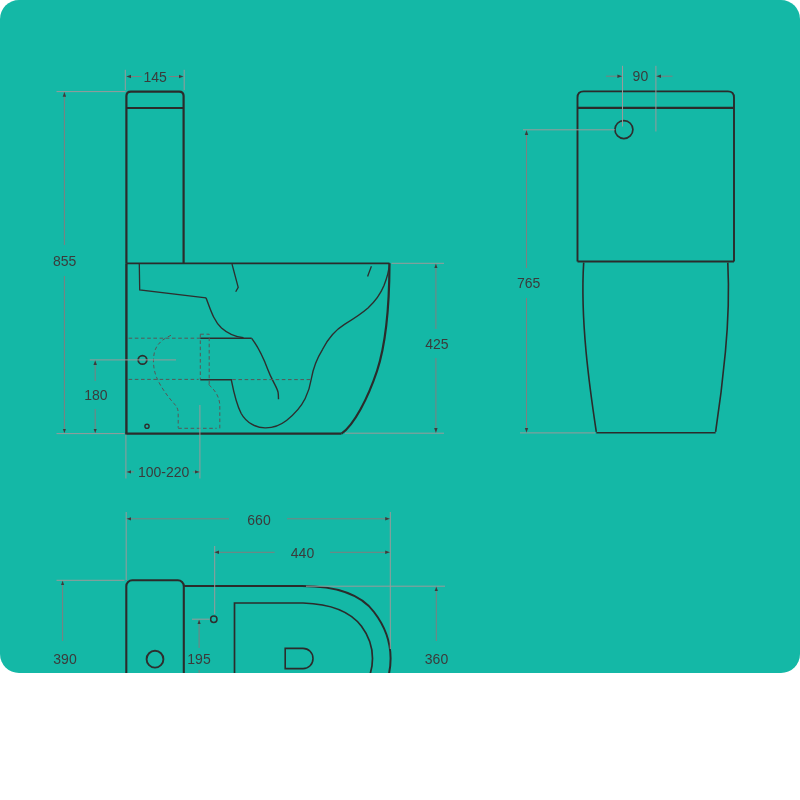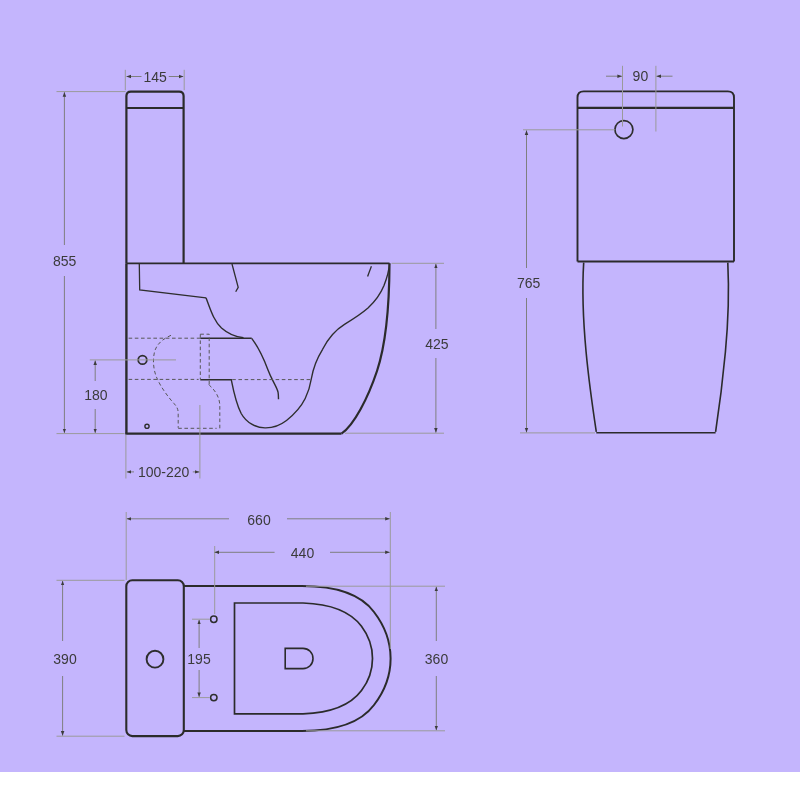--- a/index.html
+++ b/index.html
@@ -1,16 +1,16 @@
 <!DOCTYPE html>
 <html><head>
 <meta charset="utf-8">
 <style>
   html,body{margin:0;padding:0;background:#ffffff;}
-  .page{width:800px;height:772px;position:relative;background:#c4b5fd;overflow:hidden;}
+  .page{width:800px;height:673px;position:relative;background:#14b8a6;overflow:hidden;border-radius:19px;}
   text{font-family:"Liberation Sans",sans-serif;font-size:14px;fill:#3b3b3b;}
 </style>
 </head>
 <body>
 <div class="page">
 <svg width="800" height="800" viewBox="0 0 800 800" xmlns="http://www.w3.org/2000/svg">
 <defs>
 <marker id="ah" markerWidth="8" markerHeight="8" refX="4.4" refY="4" orient="auto" markerUnits="userSpaceOnUse">
   <path d="M4.6,4 L0,2.25 L0,5.75 Z" fill="#3c3c3c"></path>
 </marker>

